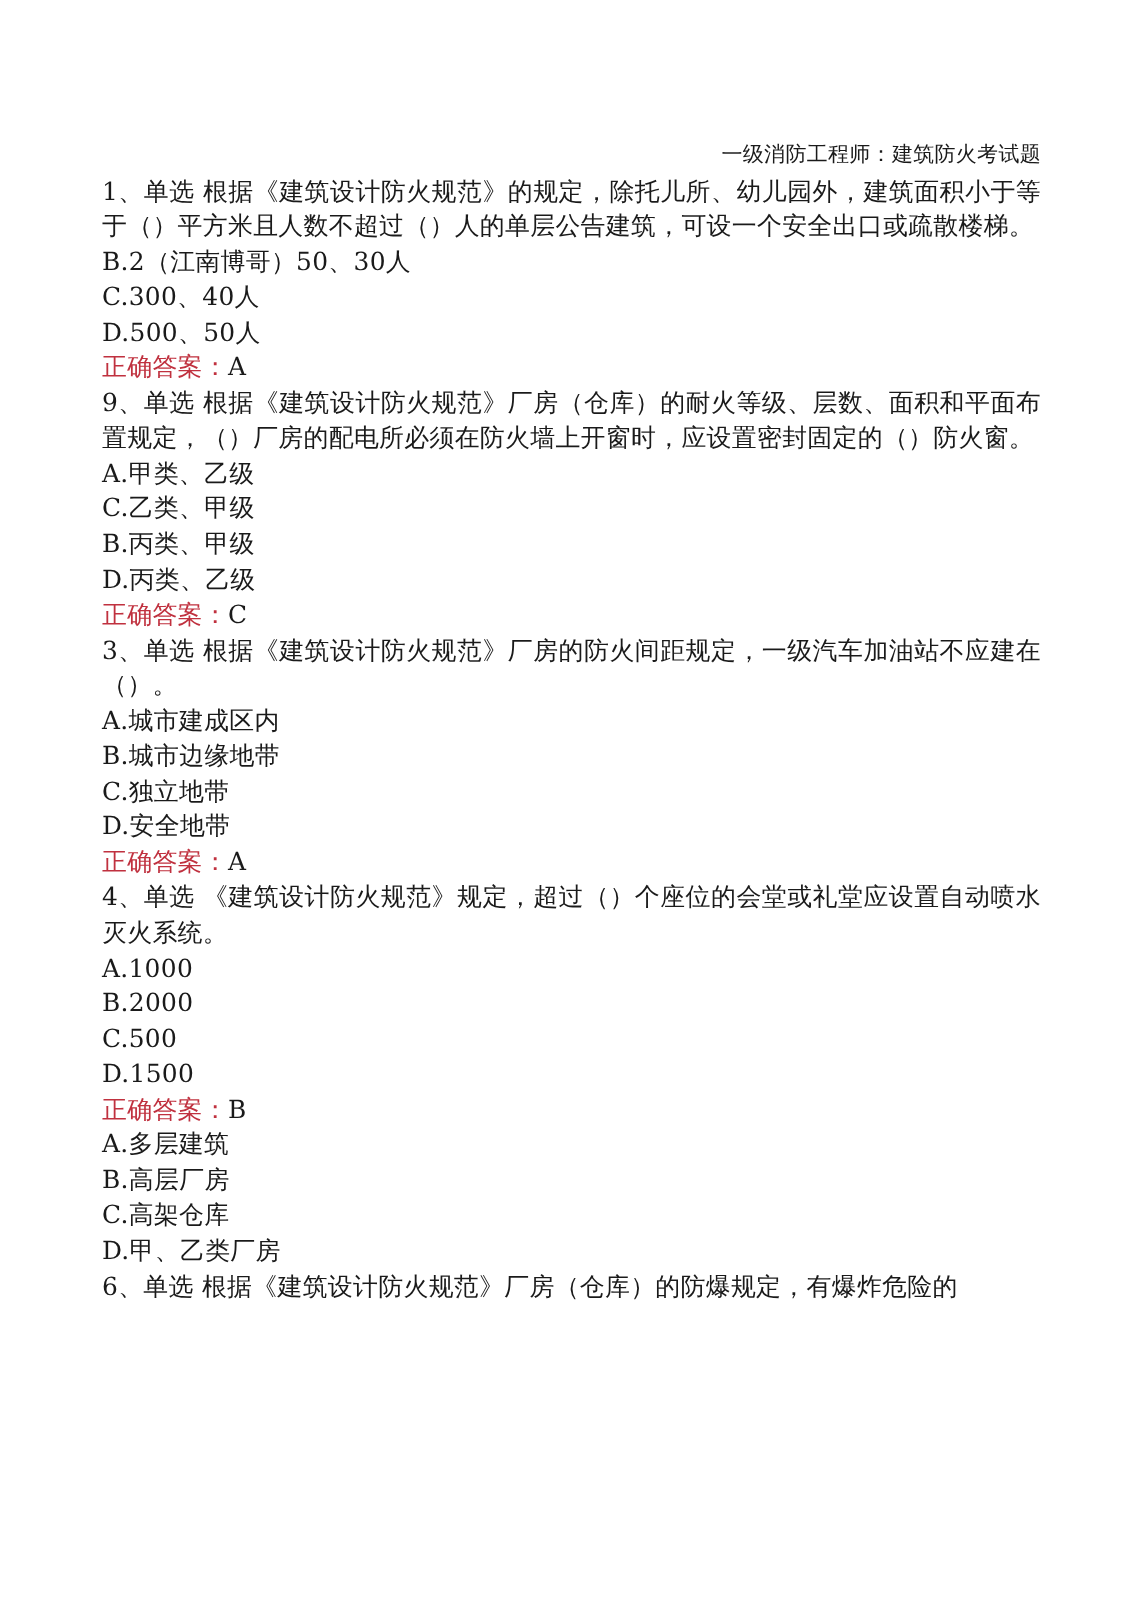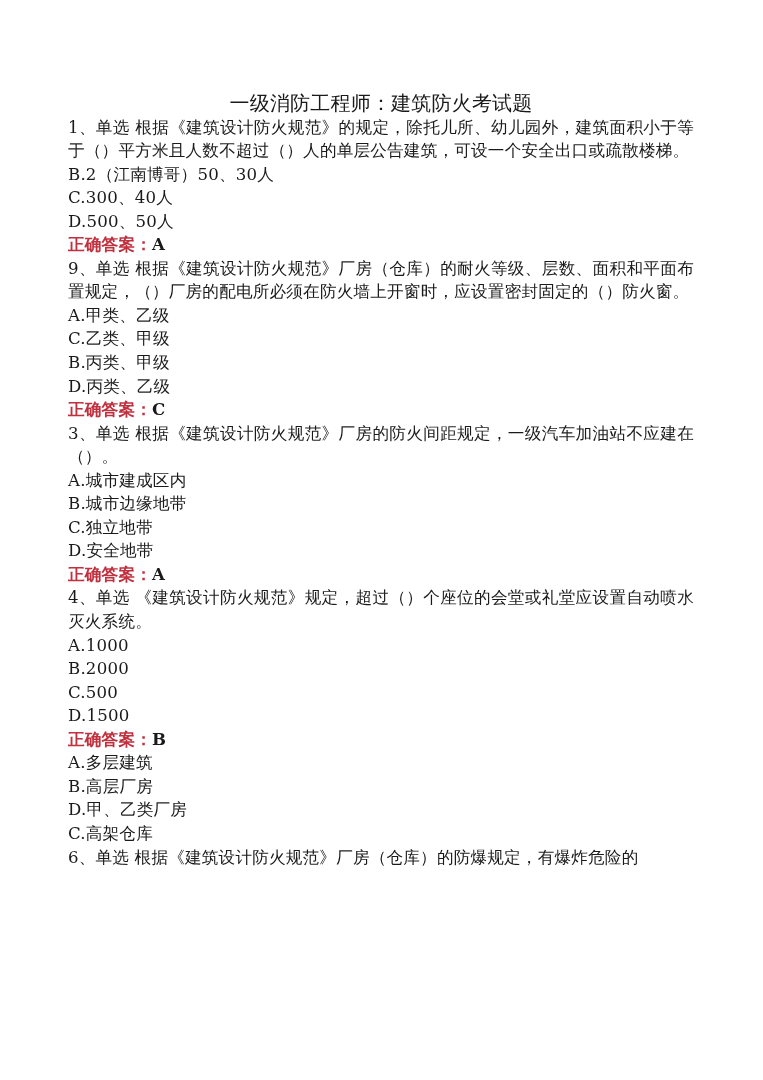--- a/index.html
+++ b/index.html
@@ -5,24 +5,24 @@
     html, body { margin: 0; padding: 0; background: #ffffff; }
     body {
       width: 763px; height: 1080px; overflow: hidden; position: relative;
       font-family: "DejaVu Serif", "Liberation Serif", serif;
       color: #1a1a1a;
     }
     .page {
       position: absolute; left: 68px; top: 92px; width: 626px;
       font-size: 16.6px; line-height: 23.55px; letter-spacing: 0.2px;
     }
-    .title { text-align: center; font-size: 20px; }
+    .title { text-align: right; font-size: 14px; }
     .stem { text-align: justify; text-align-last: left; }
     .opt { white-space: nowrap; }
-    .answer { color: #c0313f; font-weight: bold; }
+    .answer { color: #c0313f; }
     .answer .ans-val { color: #1a1a1a; }
   </style>
 </head>
 <body>
 
 <div class="page">
   <div class="title">一级消防工程师：建筑防火考试题</div>
 
   <div>
     <div class="stem">1、单选 根据《建筑设计防火规范》的规定，除托儿所、幼儿园外，建筑面积小于等于（）平方米且人数不超过（）人的单层公告建筑，可设一个安全出口或疏散楼梯。</div>
@@ -55,20 +55,20 @@
     <div class="opt">A.1000</div>
     <div class="opt">B.2000</div>
     <div class="opt">C.500</div>
     <div class="opt">D.1500</div>
     <div class="answer"><span>正确答案：</span><span class="ans-val">B</span></div>
   </div>
 
   <div>
     <div class="opt">A.多层建筑</div>
     <div class="opt">B.高层厂房</div>
+    <div class="opt">C.高架仓库</div>
     <div class="opt">D.甲、乙类厂房</div>
-    <div class="opt">C.高架仓库</div>
   </div>
 
   <div>
     <div class="stem">6、单选 根据《建筑设计防火规范》厂房（仓库）的防爆规定，有爆炸危险的</div>
   </div>
 </div>
 
 </body></html>

